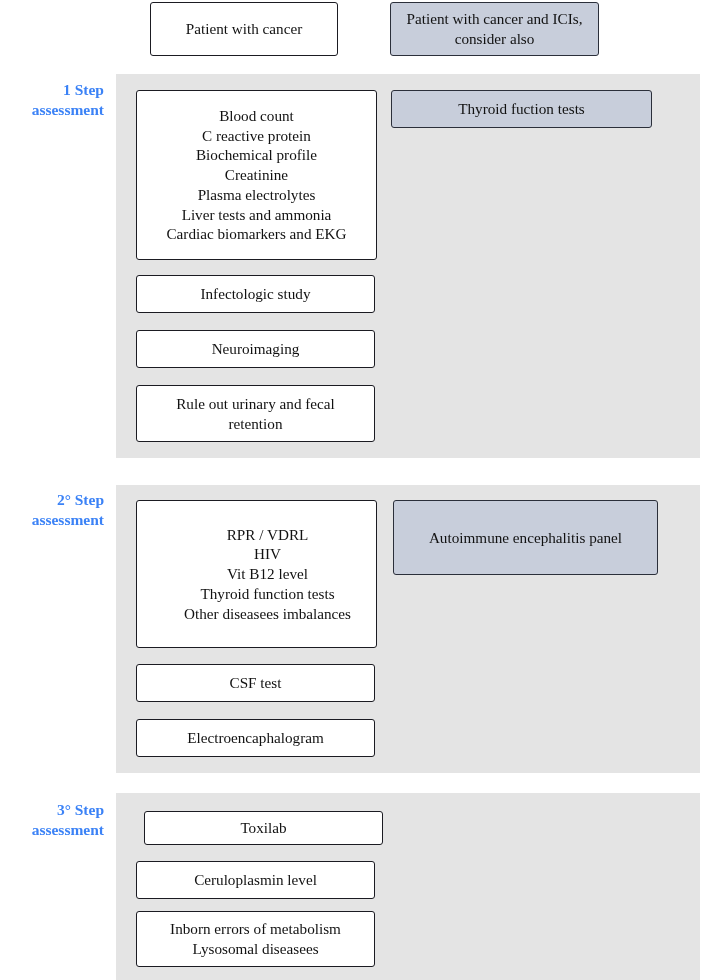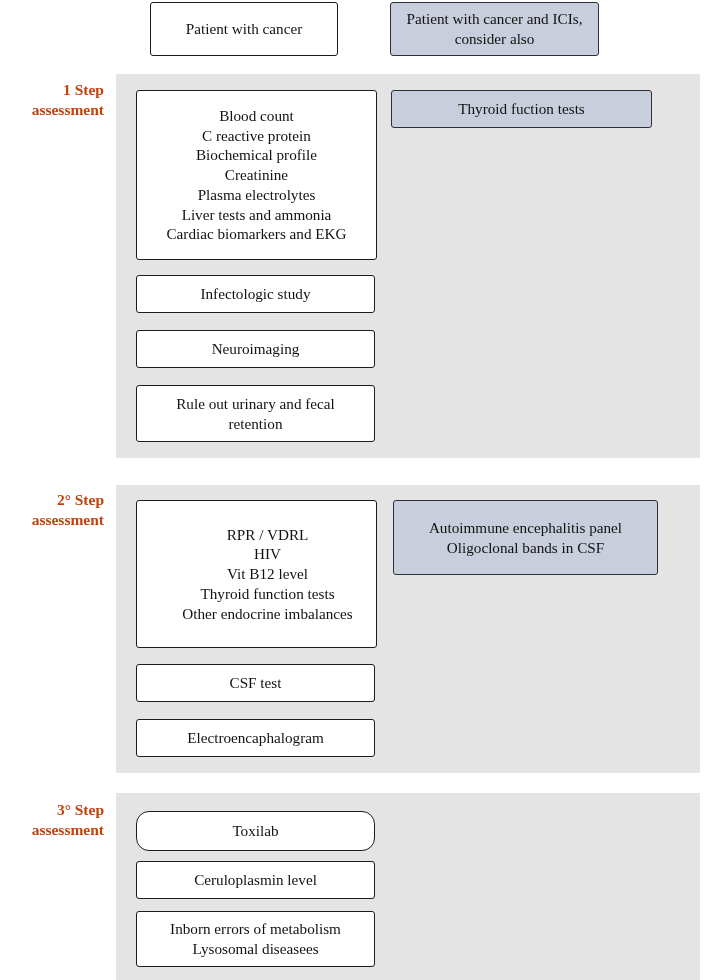--- a/index.html
+++ b/index.html
@@ -56,42 +56,42 @@
 
   
   .step-label {
     position: absolute;
     left: 0;
     width: 104px;
     text-align: right;
     font-weight: bold;
     font-size: 15.5px;
     line-height: 1.27;
-    color: #c2410c;
+    color: #3b82f6;
   }
   #label-1 { top: 80px;  }
   #label-2 { top: 490px; }
   #label-3 { top: 800px; }
   .step-label .l2 { display: block; }
 
   
   #s1-panel     { left: 136px; top: 90px;  width: 241px; height: 170px; }
   #s1-infect    { left: 136px; top: 275px; width: 239px; height: 38px; }
   #s1-neuro     { left: 136px; top: 330px; width: 239px; height: 38px; }
   #s1-retention { left: 136px; top: 385px; width: 239px; height: 57px; }
   #s1-thyroid   { left: 391px; top: 90px;  width: 261px; height: 38px; }
 
   
   #s2-panel   { left: 136px; top: 500px; width: 241px; height: 148px; padding-left: 28px; }
   #s2-csf     { left: 136px; top: 664px; width: 239px; height: 38px; }
   #s2-eeg     { left: 136px; top: 719px; width: 239px; height: 38px; }
   #s2-autoimm { left: 393px; top: 500px; width: 265px; height: 75px; }
 
   
-  #s3-tox   { left: 136px; top: 811px; width: 239px; height: 40px; border-radius: 13px; }
+  #s3-tox   { left: 144px; top: 811px; width: 239px; height: 34px; }
   #s3-cerul { left: 136px; top: 861px; width: 239px; height: 38px; }
   #s3-inborn{ left: 136px; top: 911px; width: 239px; height: 56px; }
 </style>
 </head>
 <body>
 
 <div class="band" id="band-1"></div>
 <div class="band" id="band-2"></div>
 <div class="band" id="band-3"></div>
 
@@ -157,40 +157,39 @@
     <span>Thyroid fuction tests</span>
   </div>
 </div>
 
 <div class="box" id="s2-panel">
   <div class="lines">
     <span>RPR / VDRL</span>
     <span>HIV</span>
     <span>Vit B12 level</span>
     <span>Thyroid function tests</span>
-    <span>Other endocrine imbalances</span>
+    <span>Other diseasees imbalances</span>
   </div>
 </div>
 
 <div class="box" id="s2-csf">
   <div class="lines">
     <span>CSF test</span>
   </div>
 </div>
 
 <div class="box" id="s2-eeg">
   <div class="lines">
     <span>Electroencaphalogram</span>
   </div>
 </div>
 
 <div class="box shaded" id="s2-autoimm">
   <div class="lines">
     <span>Autoimmune encephalitis panel</span>
-    <span>Oligoclonal bands in CSF</span>
   </div>
 </div>
 
 <div class="box" id="s3-tox">
   <div class="lines">
     <span>Toxilab</span>
   </div>
 </div>
 
 <div class="box" id="s3-cerul">

